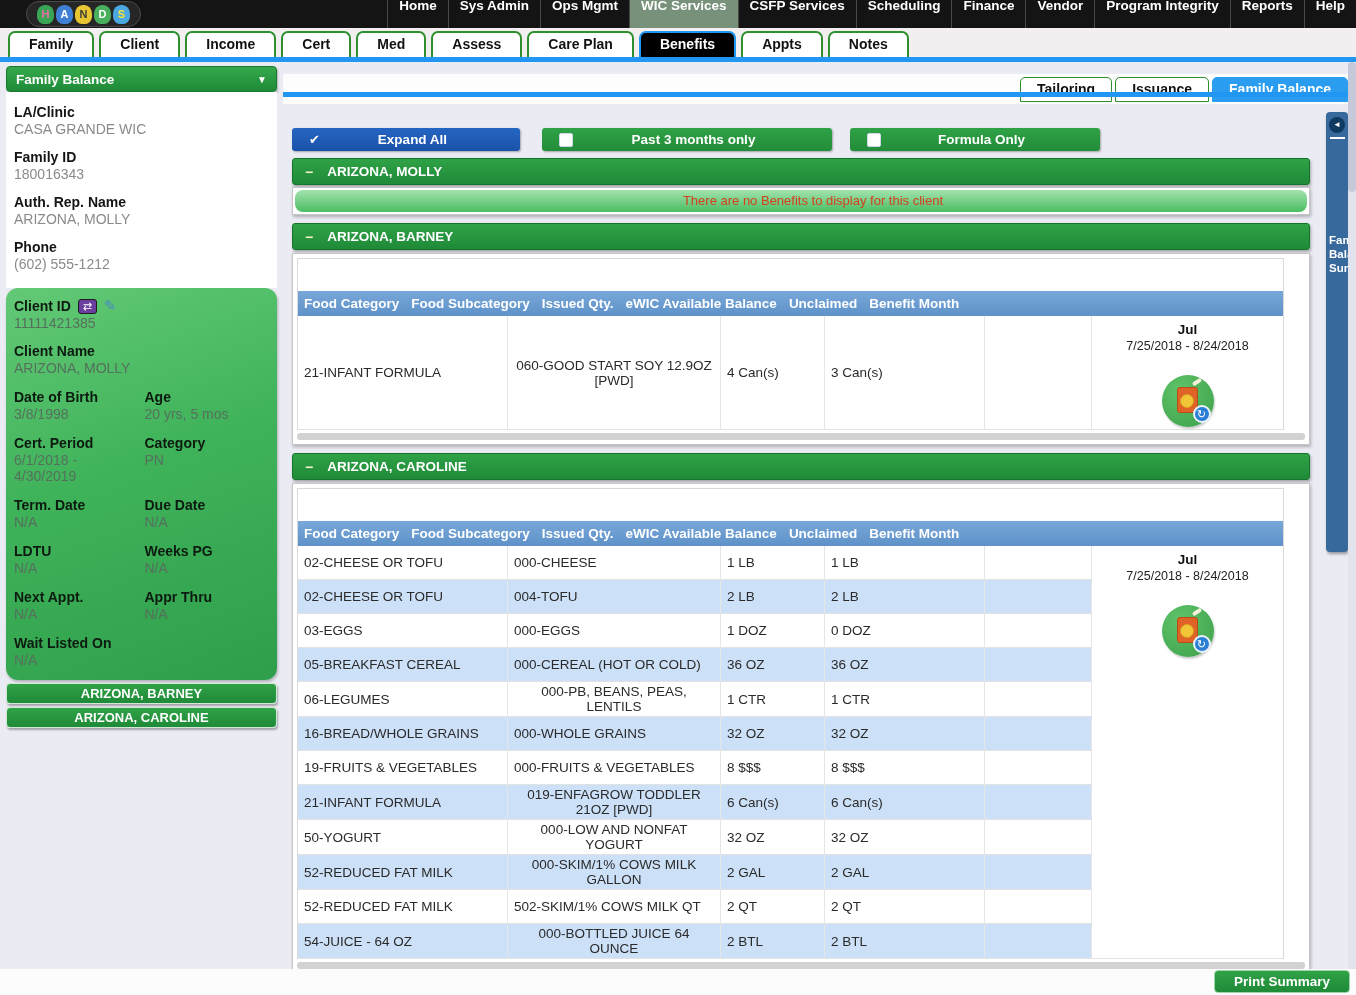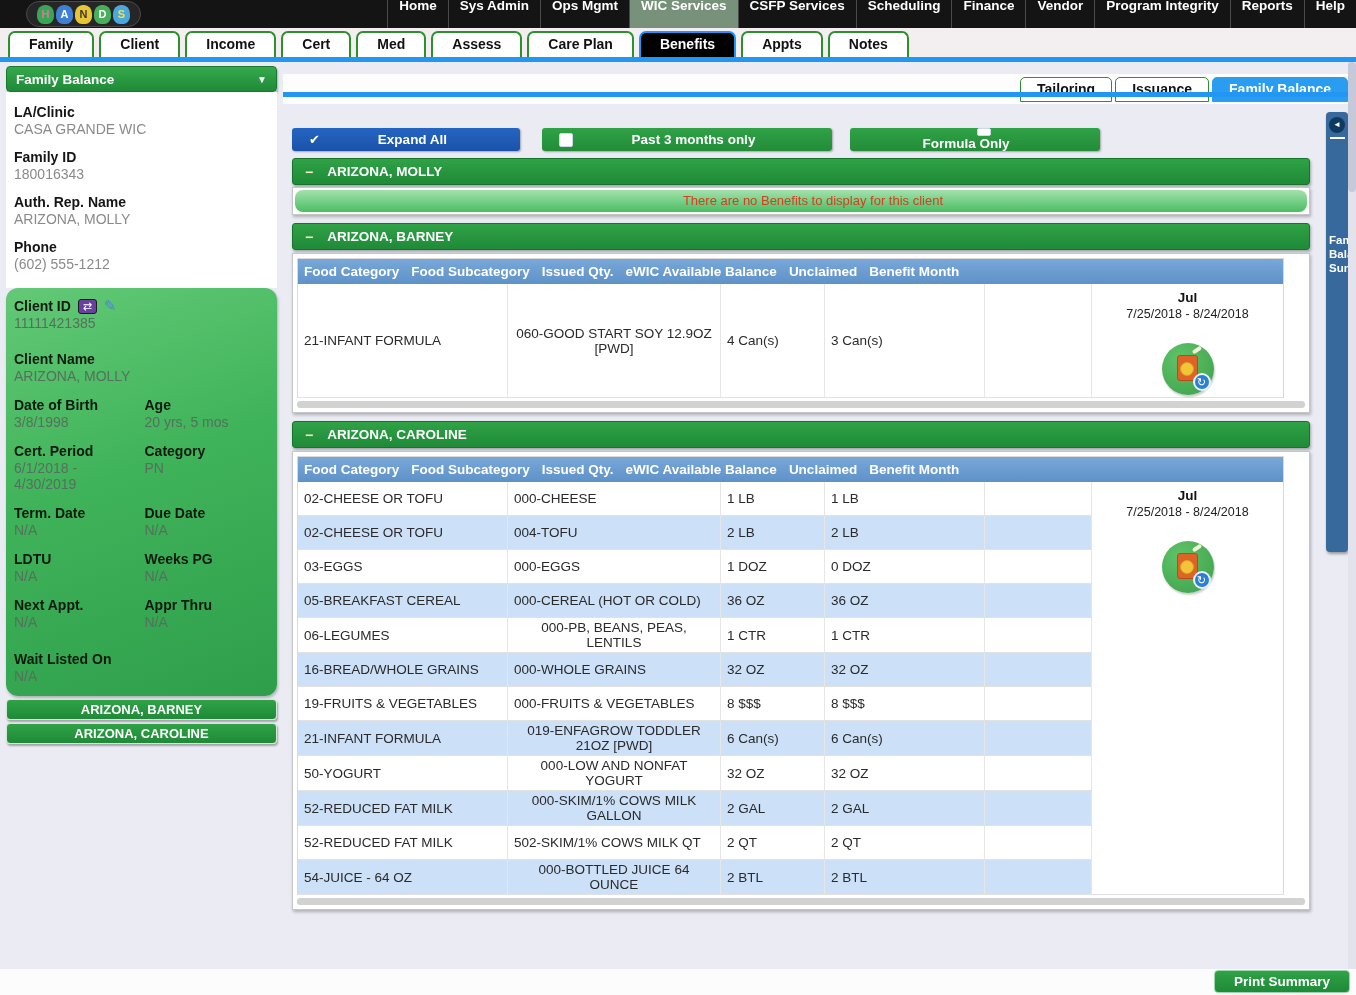--- a/index.html
+++ b/index.html
@@ -29,56 +29,56 @@
   .ifield { margin-bottom:12px; }
   .ifield .lbl { font-size:14px; font-weight:bold; color:#151515; }
   .ifield .val { font-size:14px; color:#8a8a8a; margin-top:1px; }
   .client-card { background:linear-gradient(160deg,#63c976 0%,#3fb35a 45%,#2f9e4b 100%); padding:10px 8px 12px 8px; box-shadow:1px 2px 3px rgba(0,0,0,.25);border-radius:12px; }
   .cid-row { display:flex; align-items:center; gap:7px; }
   .cid-row .lbl { font-size:14px; font-weight:bold; color:#0d1a10; }
   .icon-transfer { width:19px; height:15px; background:#6a3fa0; border:1px solid #1c1c1c; border-radius:3px; color:#fff; font-size:11px; line-height:13px; text-align:center; cursor:pointer; }
   .icon-edit { font-size:15px; color:#4a8bc2; cursor:pointer; line-height:14px; }
   .cid-val { font-size:14px; color:#55705c; margin:1px 0 12px 0; }
   .cgrid { display:grid; grid-template-columns:1fr 1fr; column-gap:6px; row-gap:13px; }
-  .cfield.wide { grid-column:1 / span 2;margin-top:8px; }
+  .cfield.wide { grid-column:1 / span 2; }
   .cfield .lbl { font-size:14px; font-weight:bold; color:#0d1a10; }
   .cfield .val { font-size:14px; color:#55705c; margin-top:1px; }
   .member-btn { margin-top:3px; height:21px; background:linear-gradient(#2fa246,#1f8a38); border:1px solid #cfe9d4; border-radius:4px; color:#fff; font-weight:bold; font-size:13px; text-align:center; line-height:19px; cursor:pointer; box-shadow:1px 2px 2px rgba(0,0,0,.3); }
 
   
   .main { position:absolute; top:62px; left:283px; width:1065px; height:933px; }
   .viewtabs-strip { position:absolute; top:12px; left:0; width:1065px; height:30px; background:#fdfdfd; }
   .viewtabs { position:absolute; right:0; top:3px; display:flex; gap:3px; }
   .vtab { height:25px; padding:0 16px; background:#fff; border:1px solid #2d8f2d; border-radius:5px 5px 0 0; font-size:14px; font-weight:bold; color:#111; line-height:23px; cursor:pointer; }
   .vtab.active { background:#2b9df0; border-color:#2b9df0; color:#fff; }
   .main-blueline { position:absolute; top:30px; left:0; width:1065px; height:5px; background:#2196f3; }
   .content { position:absolute; top:35px; left:0; width:1065px; padding:31px 0 0 9px; }
 
   
   .toggles { display:flex; margin-bottom:7px; }
   .toggle { height:23px; border-radius:3px; display:flex; align-items:center; color:#fff; font-weight:bold; font-size:13.5px; cursor:pointer; box-shadow:1px 1px 2px rgba(0,0,0,.3); }
   .toggle .cap { flex:1; text-align:center; padding-right:18px; }
   .toggle.blue { width:228px; background:linear-gradient(#2465c2,#1b52a8); margin-right:22px; }
   .toggle.green { background:linear-gradient(#2fa246,#238c39); }
   .t2 { width:290px; margin-right:18px; }
-  .t3 { width:250px;flex-direction:column; }
+  .t3 { width:250px; }
   .chk { width:14px; height:14px; margin-left:17px; background:#fff; border:1px solid #cfd8ea; border-radius:2px; }
   .chkmark { margin-left:17px; color:#fff; font-size:13px; width:14px; }
 
   
   .sec-header { width:1018px; height:27px; background:linear-gradient(#2fa246,#1f8a38); border:1px solid #15752b; border-radius:3px; display:flex; align-items:center; color:#fff; font-weight:bold; font-size:13.5px; box-shadow:1px 2px 3px rgba(0,0,0,.3); cursor:pointer; }
   .sec-header .minus { margin:0 14px 0 12px; font-size:14px; color:#f4f0c8; cursor:pointer; }
   .panel { width:1018px; background:#fff; border:1px solid #c6c6c6; box-shadow:1px 2px 3px rgba(0,0,0,.25); padding:4px; }
   .empty-panel { margin-top:2px; margin-bottom:8px; padding:2px; }
   .empty-msg { height:22px; border-radius:8px; background:linear-gradient(#a3e2ad,#4bbd63); color:#d2401e; font-size:13px; text-align:center; line-height:22px;padding-left:24px; }
   .mt7 { margin-top:7px; } .mb3 { margin-bottom:3px; } .mb8 { margin-bottom:8px; }
 
   
   .tbl { width:987px; border:1px solid #d9d9d9; border-bottom:none; }
-  .thead { display:flex; height:25px; background:linear-gradient(#79a7d9,#5e92c8); }
+  .thead { display:flex; height:25px; background:linear-gradient(#79a7d9,#5e92c8);margin-top:32px; }
   .th { color:#fff; font-weight:bold; font-size:13.5px; line-height:25px; padding:0 6px; white-space:nowrap; overflow:hidden; }
   .c0{width:210px;} .c1{width:213px;} .c2{width:104px;} .c3{width:160px;} .c4{width:107px;}
   .tbody { display:flex; }
   .rows-col { width:794px;text-align:center; }
   .row { display:flex; min-height:34px; border-bottom:1px solid #e2e2e2; background:#fff; }
   .row:nth-child(even) { background:#cce0f8; }
   .cell { display:flex; align-items:center; padding:2px 6px; font-size:13.5px; color:#2a2a2a; border-right:1px solid #e6e6e6; }
   .benefit-col { width:193px; border-bottom:1px solid #e2e2e2; text-align:center; padding-top:6px; }
   .bmonth { font-size:13.5px; font-weight:bold; color:#111; }
   .brange { font-size:12.5px; color:#222; margin-top:2px; }

